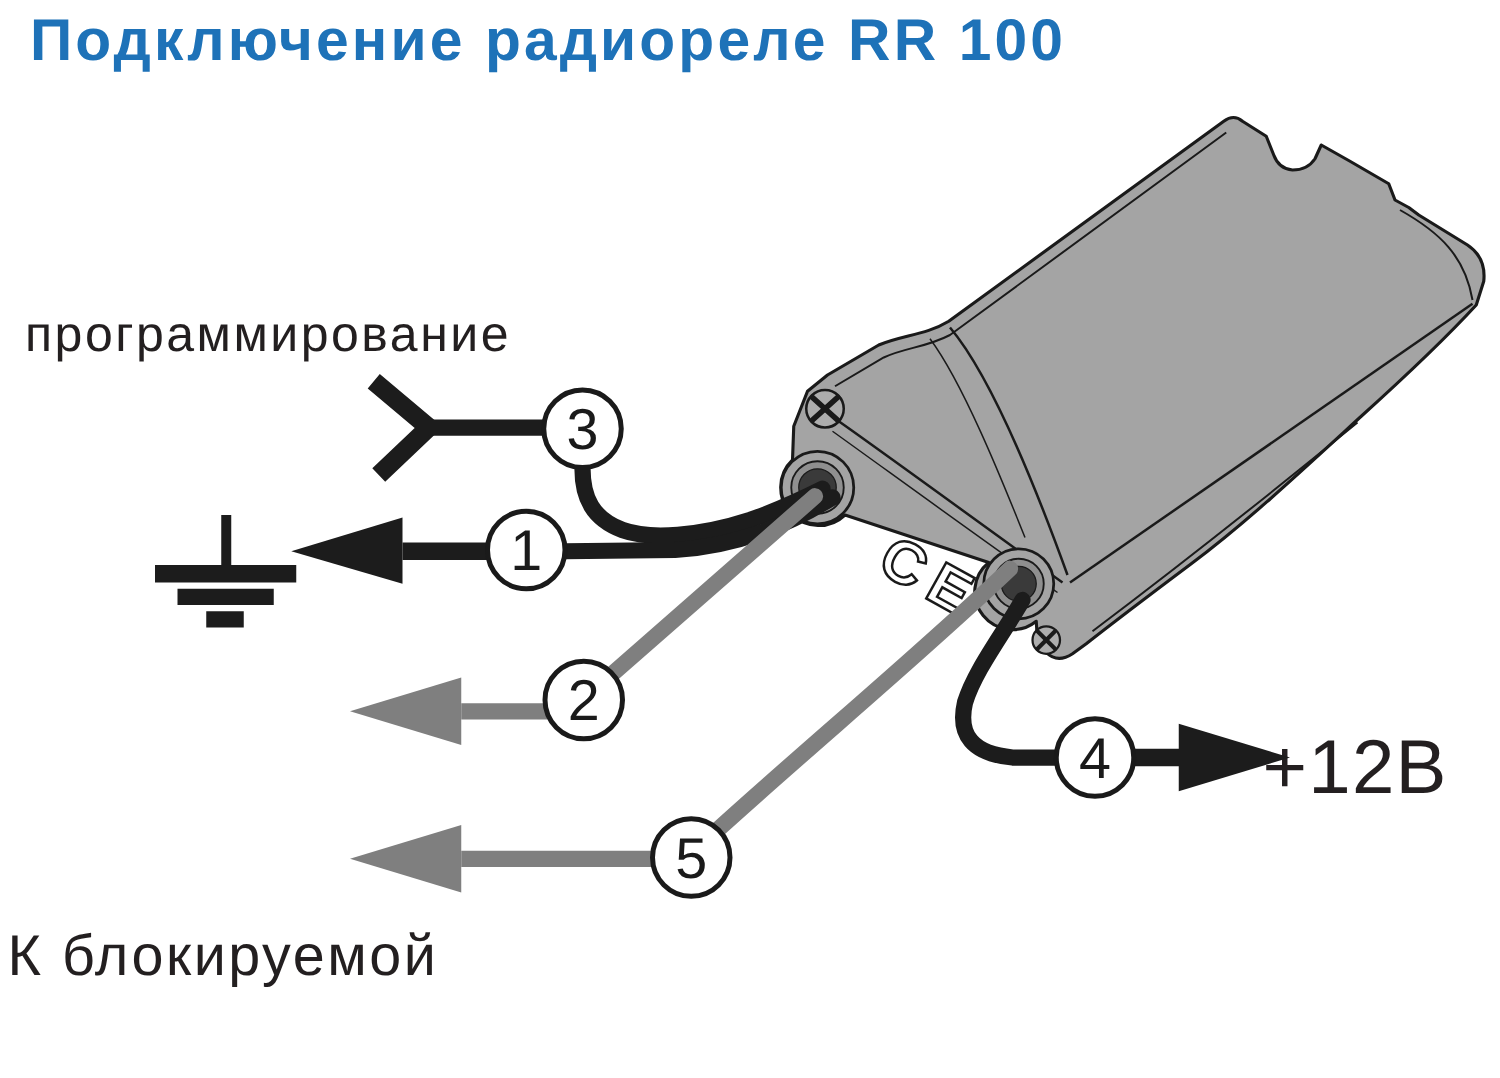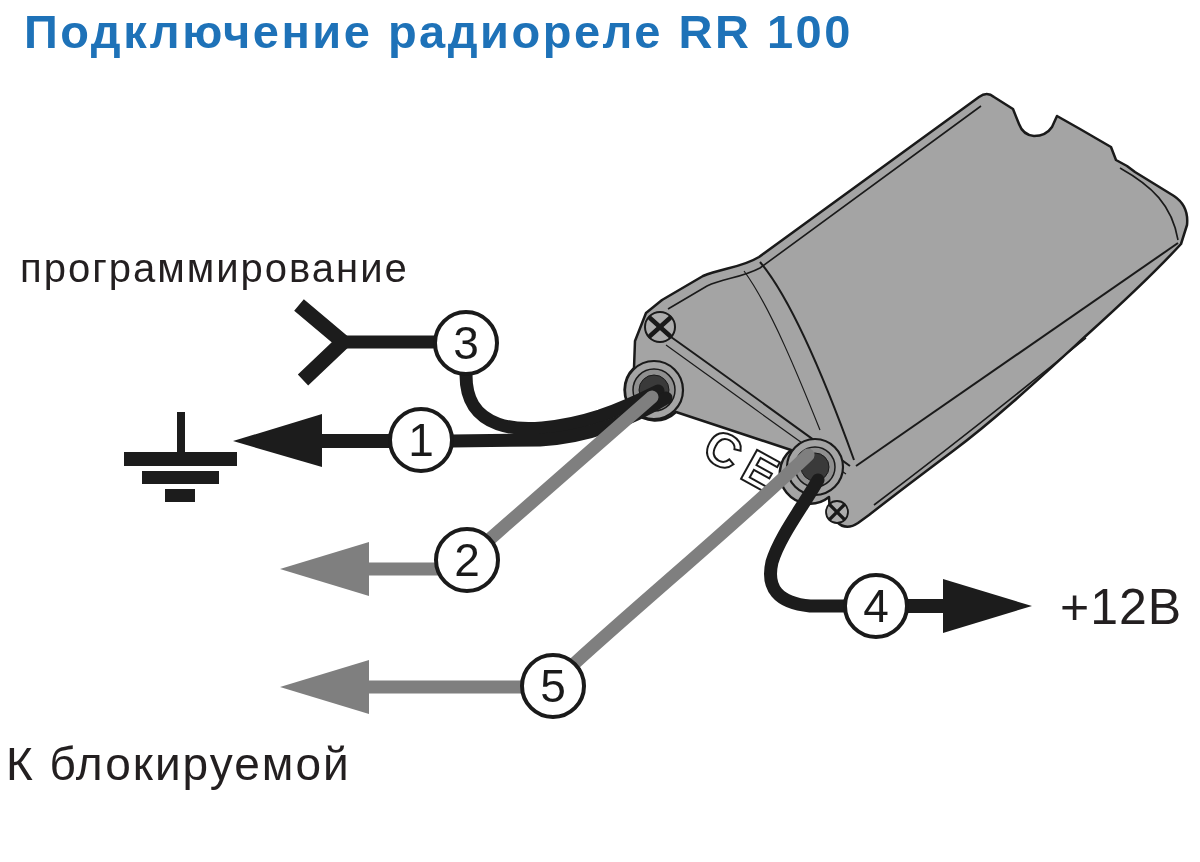--- a/index.html
+++ b/index.html
@@ -7,21 +7,21 @@
     position:relative;width:1200px;height:862px;background:#ffffff;
     font-family:"Liberation Sans", sans-serif;overflow:hidden;
   }
   .title{
     position:absolute;left:24px;top:4px;
     font-size:47px;font-weight:600;letter-spacing:2.5px;
     color:#1E72B8;white-space:nowrap;
   }
   .lbl{position:absolute;color:#231F20;white-space:nowrap;}
   .lbl-programming{left:6px;top:246px;font-size:40px;letter-spacing:2px;margin-left:14px;}
-  .lbl-power{left:1060px;top:578px;font-size:50px;letter-spacing:1px;text-align:center;}
+  .lbl-power{left:1010px;top:578px;font-size:61px;letter-spacing:1px;text-align:center;}
   .lbl-blocked{left:6px;top:736px;font-size:46px;letter-spacing:2px;line-height:1.26;text-align:right;}
   svg.diagram{position:absolute;left:0;top:0;}
   .callout-num{font-size:46px;fill:#1a1a1a;}
 </style>
 </head>
 <body>
 
 <div class="stage">
 
   <div class="title">Подключение радиореле RR 100</div>

